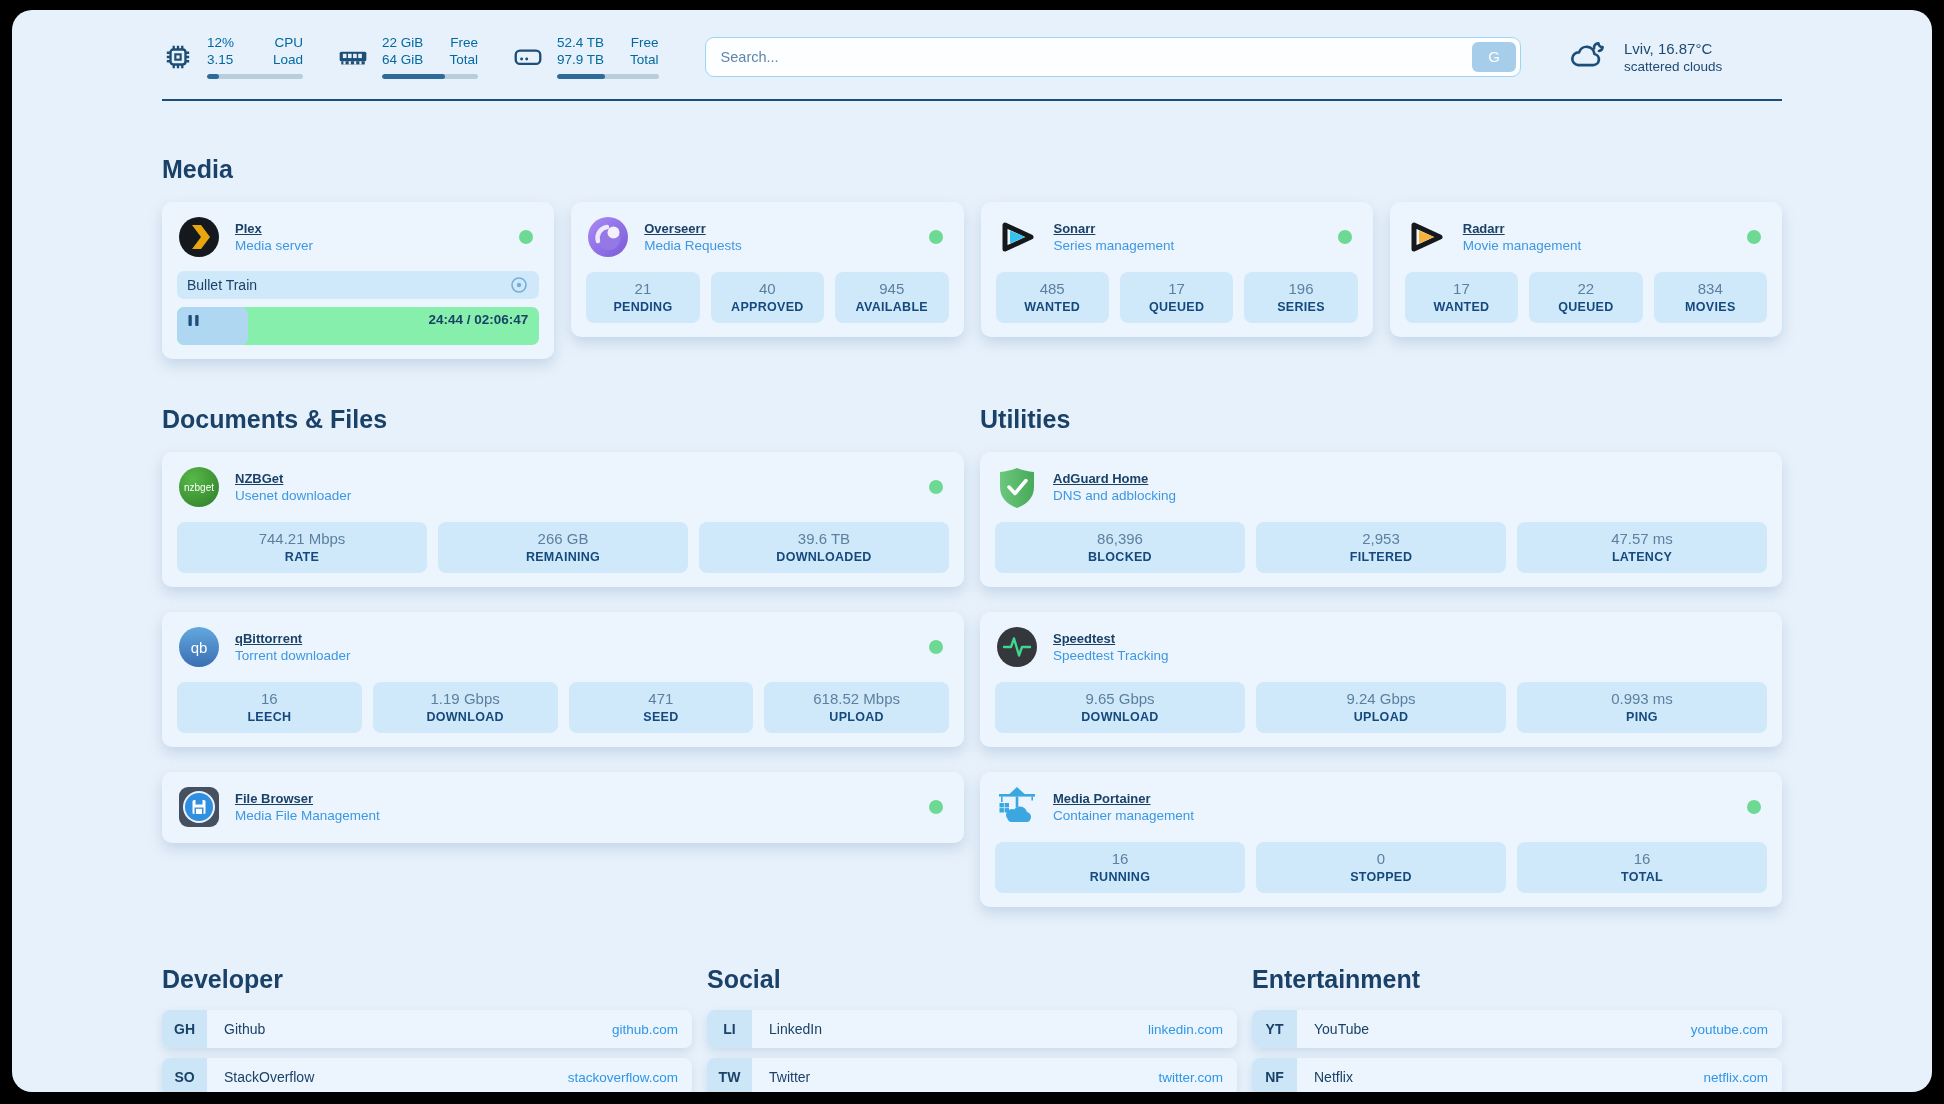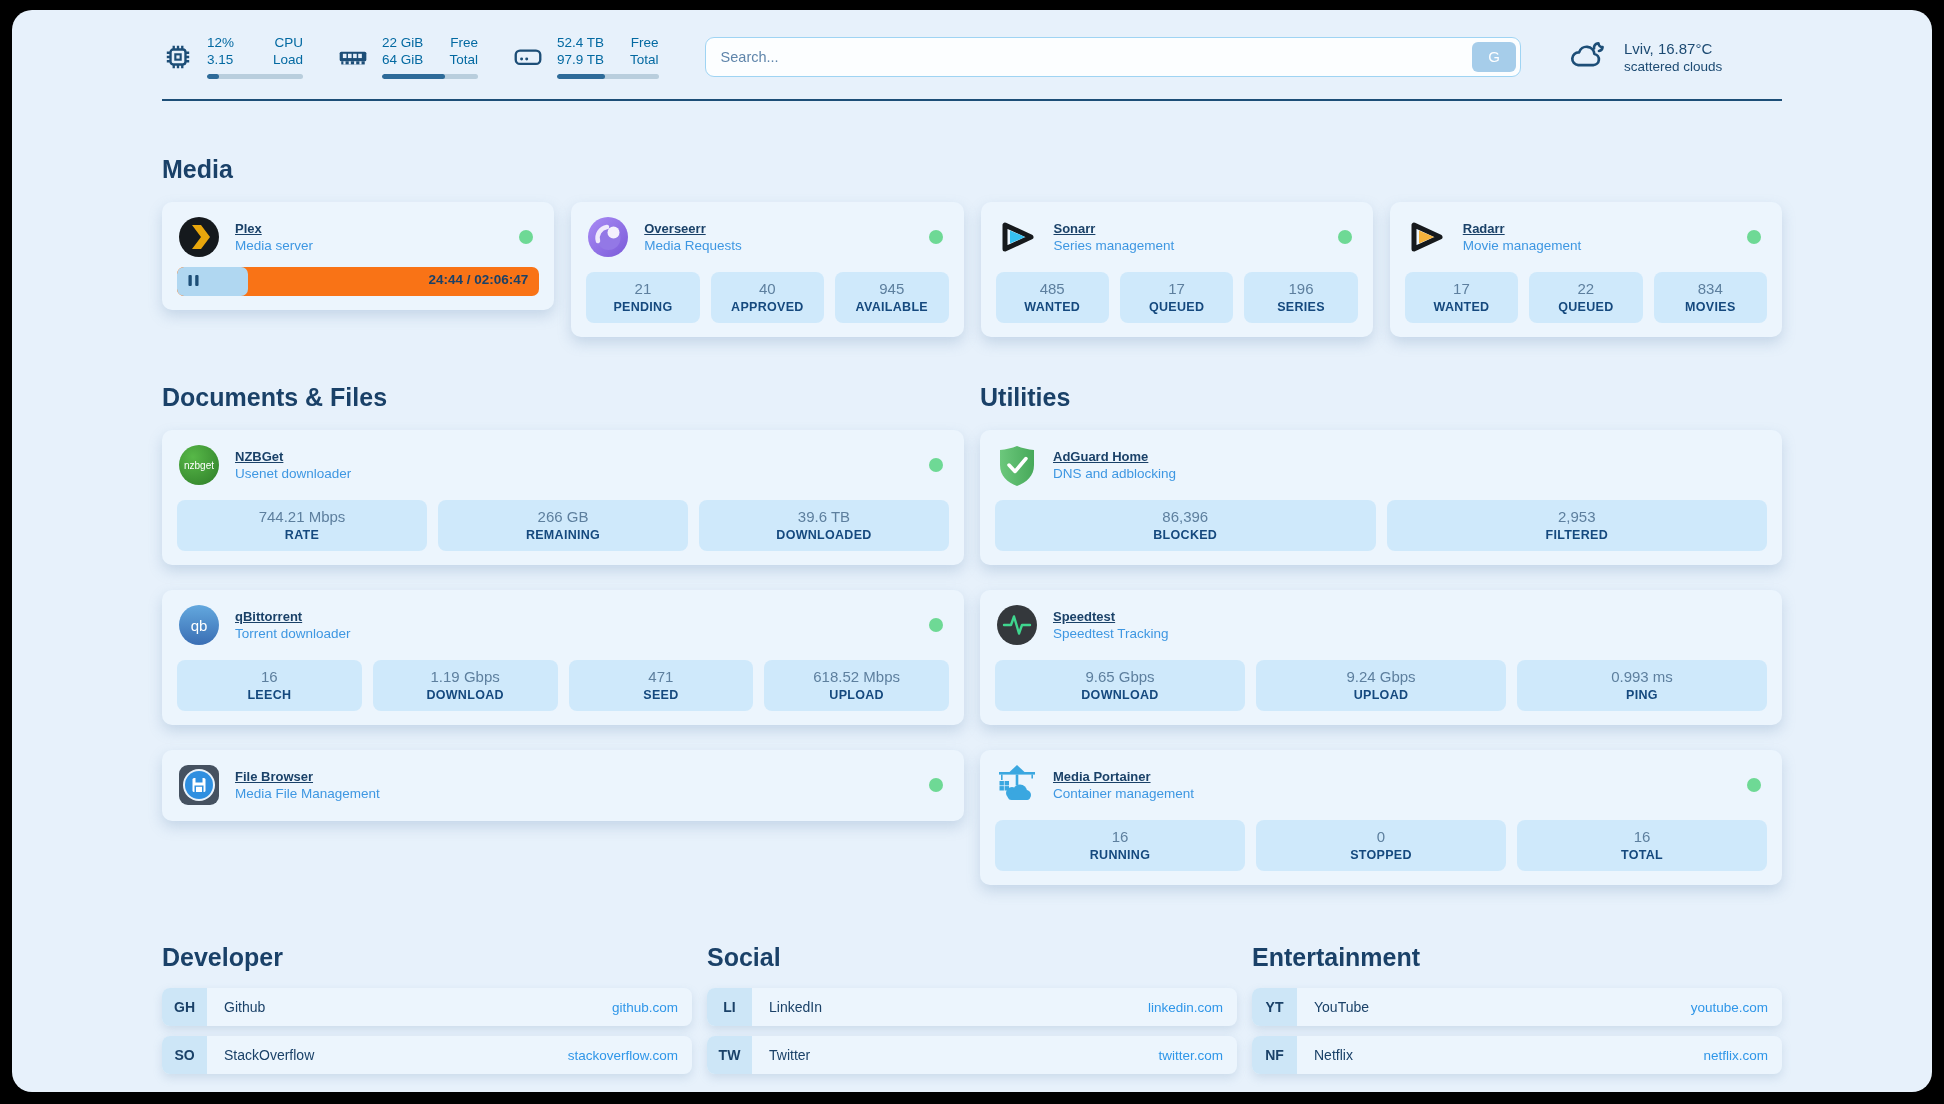--- a/index.html
+++ b/index.html
@@ -48,21 +48,21 @@
   .dot{width:14px;height:14px;border-radius:50%;background:#6ed995;margin-left:auto;margin-right:6px;}
   .pills{display:flex;gap:11px;margin-top:13px;}
   .pill{flex:1;background:#cfe9fb;border-radius:8px;text-align:center;padding:8px 4px 9px 4px;}
   .pv{font-size:15px;color:#5d7f9e;}
   .pl{font-size:12.5px;font-weight:700;color:#15497e;margin-top:3px;letter-spacing:.3px;}
   
   .media-row{margin-top:12px;background:#cfe9fb;border-radius:7px;padding:5px 10px;height:18px;
     display:flex;align-items:center;justify-content:space-between;}
   .media-title{font-size:14px;color:#1a4168;}
   .disc{display:flex;cursor:pointer;}
-  .progress-row{margin-top:8px;position:relative;background:#f97316;border-radius:7px;height:29px;overflow:hidden;}
+  .progress-row{margin-top:8px;position:relative;background:#86efac;border-radius:7px;height:38px;overflow:hidden;}
   .p-fill{position:absolute;left:0;top:0;bottom:0;background:#b0d7f1;border-radius:7px;}
   .pause{position:absolute;left:9px;top:6px;}
   .p-time{position:absolute;right:11px;top:5px;font-size:13.5px;font-weight:600;color:#1a4168;}
   
   .links-grid{margin-top:58px;display:grid;grid-template-columns:repeat(3,1fr);column-gap:15px;align-items:start;}
   .link-rows{margin-top:16px;display:flex;flex-direction:column;gap:10px;}
   .link-row{height:38px;display:flex;align-items:center;background:#ecf5fd;border-radius:8px;
     box-shadow:0 4px 10px rgba(108,145,184,.22);overflow:hidden;cursor:pointer;}
   .abbr{width:45px;align-self:stretch;background:#cde6f7;display:flex;align-items:center;justify-content:center;
     font-size:14px;font-weight:600;color:#1a4168;}
@@ -188,20 +188,29 @@
                 <circle cx="22" cy="22" r="20" fill="#15191d"></circle>
                 <polygon points="15,10 24,10 33,22 24,34 15,34 24,22" fill="#e8a60c"></polygon>
               </svg>
             </span>
             <div class="titles">
               <div class="app-title">Plex</div>
               <div class="app-sub">Media server</div>
             </div>
             <span class="dot"></span>
           </div>
+          <div class="media-row">
+            <span class="media-title">Bullet Train</span>
+            <span class="disc">
+              <svg width="20" height="20" viewBox="0 0 20 20" fill="none" stroke="#78aed6" stroke-width="1.6">
+                <circle cx="10" cy="10" r="7"></circle>
+                <circle cx="10" cy="10" r="2.2" fill="#78aed6" stroke="none"></circle>
+              </svg>
+            </span>
+          </div>
           <div class="progress-row">
             <div class="p-fill" style="width: 19.5%;"></div>
             <span class="pause"><svg width="15" height="15" viewBox="0 0 14 14">
                 <rect x="2.3" y="1.8" width="3.1" height="10.4" rx="1" fill="#1d4e77"></rect>
                 <rect x="8.6" y="1.8" width="3.1" height="10.4" rx="1" fill="#1d4e77"></rect>
               </svg></span>
             <span class="p-time">24:44 / 02:06:47</span>
           </div>
         </div>
         <div class="card">
@@ -425,20 +434,24 @@
               </div>
             </div>
             <div class="pills">
               <div class="pill">
                 <div class="pv">86,396</div>
                 <div class="pl">BLOCKED</div>
               </div>
               <div class="pill">
                 <div class="pv">2,953</div>
                 <div class="pl">FILTERED</div>
+              </div>
+              <div class="pill">
+                <div class="pv">47.57 ms</div>
+                <div class="pl">LATENCY</div>
               </div>
             </div>
           </div>
           <div class="card">
             <div class="card-head">
               <span class="app-icon">
                 <svg viewBox="0 0 44 44">
                   <circle cx="22" cy="22" r="20" fill="#34383c"></circle>
                   <polyline points="9,22 16,22 19,13.5 24,30.5 27,22 35,22" fill="none" stroke="#3fd68f" stroke-width="2.4" stroke-linejoin="round" stroke-linecap="round"></polyline>
                 </svg>

